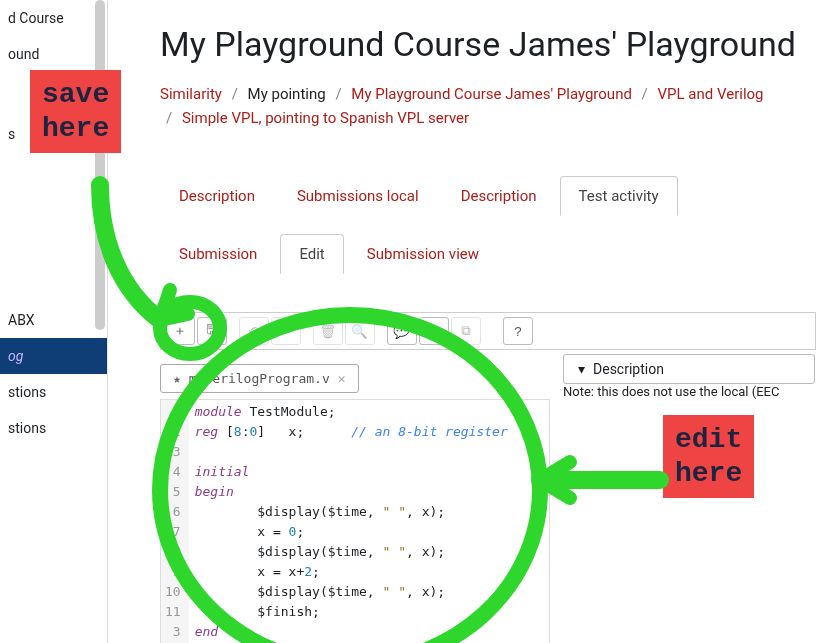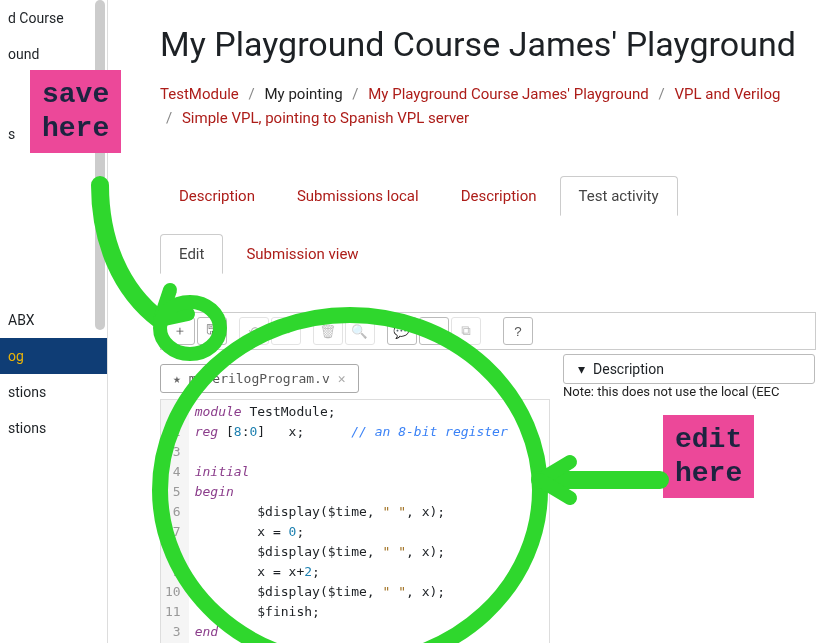--- a/index.html
+++ b/index.html
@@ -24,21 +24,22 @@
   .sidebar-item {
     padding: 10px 8px;
     font-size: 14px;
     color: #1d2125;
     white-space: nowrap;
     overflow: hidden;
     cursor: pointer;
   }
   .sidebar-item.active {
     background: #0f3d75;
-    color: #eab308;
+    color: #c4b5fd;
+    font-style: italic;
   }
   .scroll-indicator {
     position: absolute;
     left: 95px;
     top: 0;
     width: 10px;
     height: 330px;
     background: #ccc;
     border-radius: 5px;
   }
@@ -159,21 +160,21 @@
     cursor: pointer;
   }
   .note {
     font-size: 13px;
     color: #222;
     white-space: nowrap;
   }
   
   .anno {
     position: absolute;
-    background: #ec4899;
+    background: #ef4444;
     font-family: "Courier New", monospace;
     font-weight: bold;
     font-size: 28px;
     color: #1d2440;
     padding: 8px 12px;
     line-height: 1.2;
   }
   svg.overlay { position: absolute; left:0; top:0; pointer-events:none; }
 </style>
 </head>
@@ -189,40 +190,41 @@
   <div class="sidebar-item active">og</div>
   <div class="sidebar-item">stions</div>
   <div class="sidebar-item">stions</div>
 </div>
 <div class="scroll-indicator"></div>
 
 <div class="main">
   <h1>My Playground Course James' Playground</h1>
 
   <div class="breadcrumb">
-    <a href="#">TestModule</a>
+    <a href="#">Similarity</a>
     <span class="sep">/</span>
     <span class="current">My pointing</span>
     <span class="sep">/</span>
     <a href="#">My Playground Course James' Playground</a>
     <span class="sep">/</span>
     <a href="#">VPL and Verilog</a>
     <br>
     <span class="sep">/</span>
     <a href="#">Simple VPL, pointing to Spanish VPL server</a>
   </div>
 
   <div class="tabs">
     <div class="tab">Description</div>
     <div class="tab">Submissions local</div>
     <div class="tab">Description</div>
     <div class="tab active">Test activity</div>
   </div>
 
   <div class="tabs sub">
+    <div class="tab">Submission</div>
     <div class="tab active">Edit</div>
     <div class="tab">Submission view</div>
   </div>
 
   <div class="toolbar">
     <button class="tbtn">
         <span>＋</span>
       </button>
     <button class="tbtn">
         <span>🖫</span>

